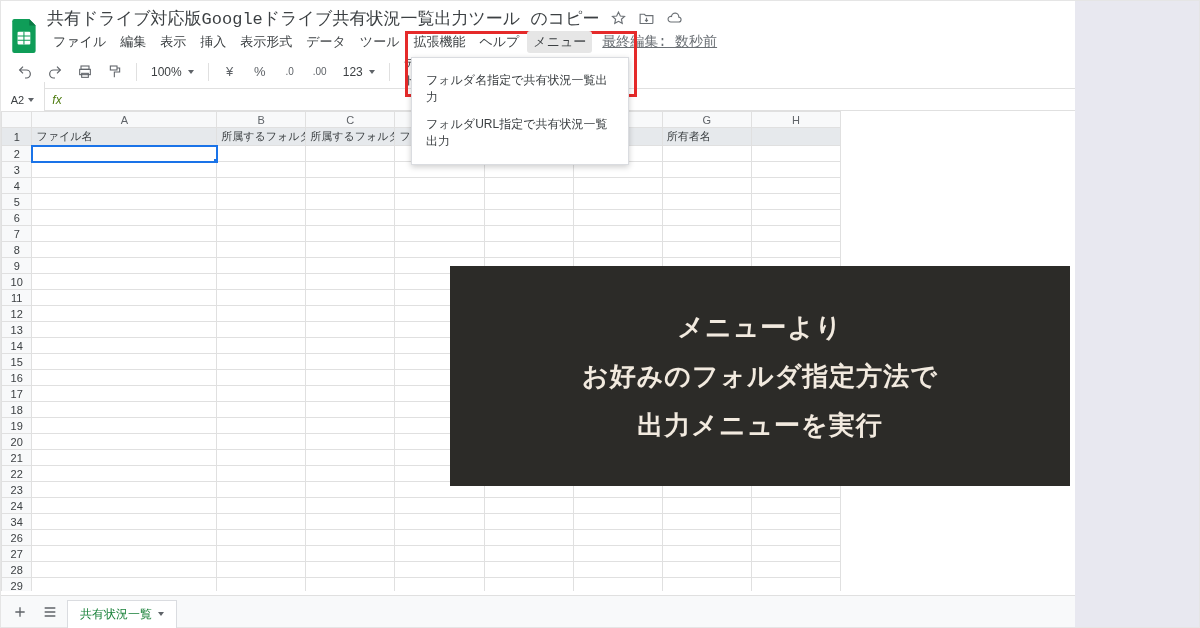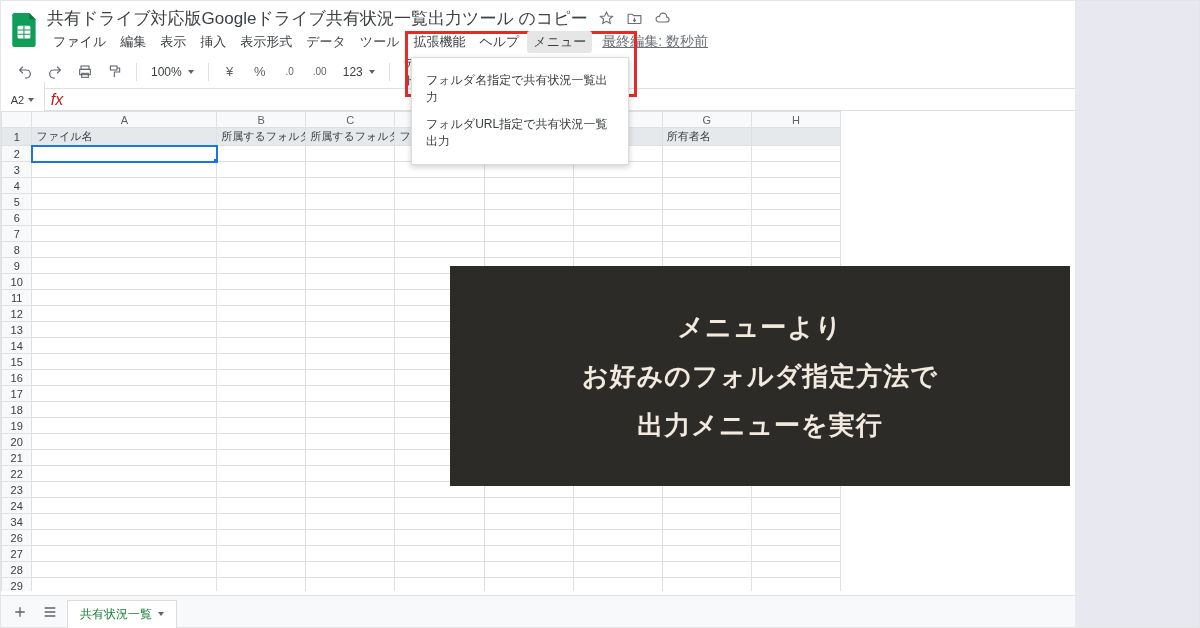--- a/index.html
+++ b/index.html
@@ -1,21 +1,21 @@
 <!DOCTYPE html>
 <html><head>
 <meta charset="utf-8">
 <style>
   *{box-sizing:border-box;margin:0;padding:0;}
   body{font-family:Arial,"Hiragino Sans","Meiryo",sans-serif;font-size:13px;color:#3c4043;user-select:none;width:1200px;height:628px;overflow:hidden;position:relative;}
   .app-frame{border:1px solid rgba(0,0,0,.1);width:1200px;height:628px;position:relative;background:#fff;}
   .right-accent{position:absolute;top:0;right:0;bottom:0;width:124px;background:#e8e8f0;}
 
   
-  .hdr{display:flex;align-items:center;padding:6px 10px 0 10px;gap:8px;}
+  .hdr{display:flex;align-items:flex-end;padding:6px 10px 0 10px;gap:8px;font-family:Liberation Mono, monospace;}
   .logo{width:28px;height:34px;display:flex;align-items:center;justify-content:center;}
   .logo svg{width:26px;height:34px;}
   .title-block{flex:1;min-width:0;}
   .title-row{display:flex;align-items:center;gap:10px;height:22px;}
   .doc-title{font-size:17px;color:#3c4043;white-space:nowrap;}
   .title-ico{color:#6b7075;display:inline-flex;align-items:center;justify-content:center;width:18px;height:18px;}
   .title-ico svg{width:17px;height:17px;}
 
   .menubar{display:flex;align-items:center;gap:2px;height:22px;margin-top:2px;}
   .menubar span{padding:2px 6px;color:#3c4043;font-size:13px;cursor:pointer;border-radius:3px;}
@@ -27,21 +27,21 @@
   .tbtn{width:26px;height:26px;display:flex;align-items:center;justify-content:center;color:#5f6368;border-radius:3px;cursor:pointer;}
   .tbtn svg{width:16px;height:16px;}
   .tsep{width:1px;height:18px;background:#e0e0e0;margin:0 4px;}
   .tdrop{display:flex;align-items:center;gap:3px;padding:0 6px;height:26px;color:#3c4043;font-size:12px;cursor:pointer;}
   .tdrop .caret{border-left:3px solid transparent;border-right:3px solid transparent;border-top:4px solid #5f6368;margin-left:3px;}
 
   
   .fxrow{display:flex;align-items:center;border-bottom:1px solid #e0e0e0;height:22px;}
   .namebox{width:44px;height:36px;display:flex;align-items:center;justify-content:center;font-size:11px;color:#3c4043;border-right:1px solid #e0e0e0;background:#fff;}
   .namebox .caret{border-left:3px solid transparent;border-right:3px solid transparent;border-top:4px solid #5f6368;margin-left:4px;}
-  .fxlabel{width:24px;text-align:center;color:#b91c1c;font-style:italic;font-size:16px;}
+  .fxlabel{width:24px;text-align:center;color:#4d7c0f;font-style:italic;font-size:12px;}
   .fxinput{flex:1;height:20px;border:none;outline:none;font-size:12px;padding-left:4px;}
 
   
   .grid-wrap{position:relative;overflow:hidden;height:480px;}
   table.grid{border-collapse:collapse;table-layout:fixed;width:840px;}
   table.grid th, table.grid td{border:1px solid #e0e0e0;height:16px;font-size:11px;color:#3c4043;text-align:left;padding:1px 4px;white-space:nowrap;overflow:hidden;}
   table.grid th{background:#f8f9fa;font-weight:400;text-align:center;color:#5f6368;}
   .rowhdr{width:28px;text-align:center!important;background:#f8f9fa;color:#5f6368;}
   tr.hdrrow td{background:#e6e9ec;}
   .colA{width:170px;} .colB{width:82px;} .colC{width:82px;} .colD{width:82px;} .colE{width:82px;} .colF{width:82px;} .colG{width:82px;} .colH{width:82px;}

